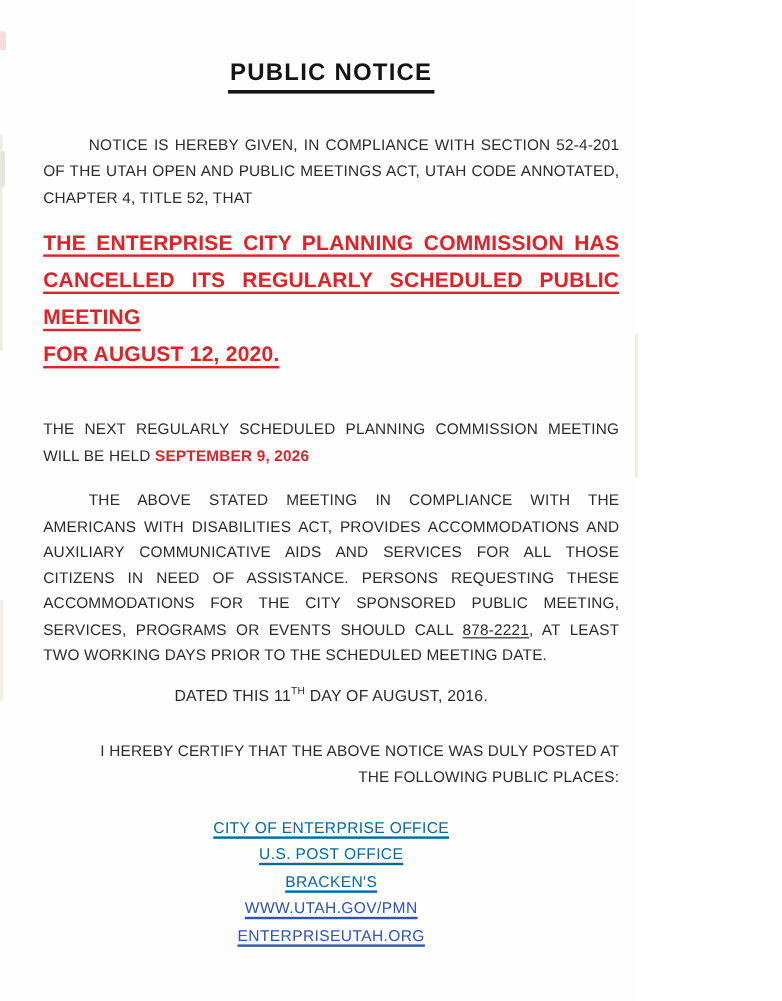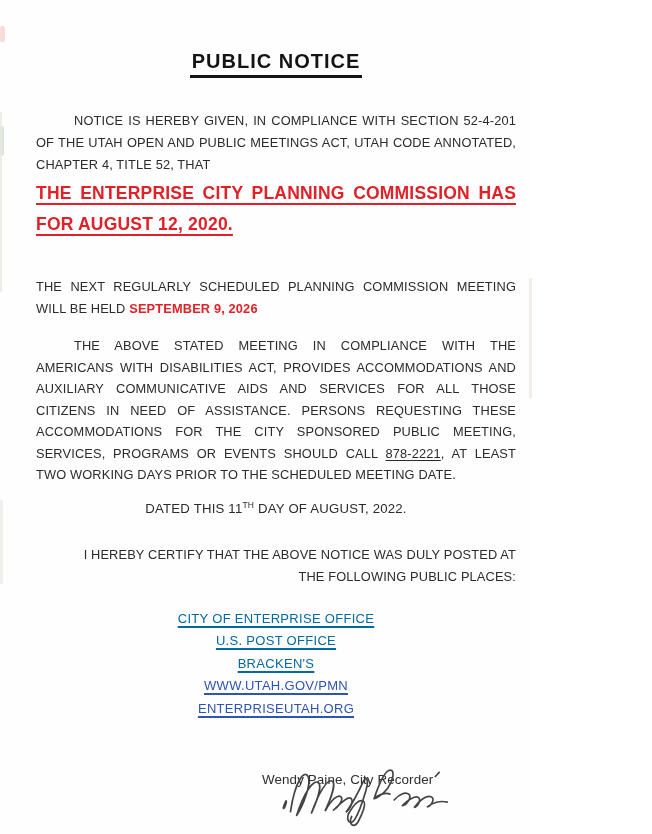--- a/index.html
+++ b/index.html
@@ -30,21 +30,21 @@
     padding:0 2px 2px 2px;
   }
 
   .body-text{
     font-size:12.8px;line-height:22px;letter-spacing:.15px;
     text-align:justify;
   }
   .indent{text-indent:38px;}
   .para-intro{margin:32px 0 0 0;}
 
-  .red-heading{margin-top:2px;}
+  .red-heading{margin-top:11px;}
   .red-line{
     color:var(--red,#e02127);
     font-size:17.5px;font-weight:700;line-height:31px;
     letter-spacing:.2px;
     text-decoration:underline;
     text-decoration-thickness:2px;
     text-underline-offset:4px;
   }
   .red-line.justify-full{text-align:justify;text-align-last:justify;}
 
@@ -92,33 +92,34 @@
   <div class="title-wrap">
     <span class="title">PUBLIC NOTICE</span>
   </div>
 
   <p class="body-text indent para-intro">
     <span>NOTICE IS HEREBY GIVEN, IN COMPLIANCE WITH SECTION 52-4-201 OF THE UTAH OPEN AND PUBLIC MEETINGS ACT, UTAH CODE ANNOTATED, CHAPTER 4, TITLE 52, THAT</span>
   </p>
 
   <div class="red-heading">
     <div class="red-line justify-full">THE ENTERPRISE CITY PLANNING COMMISSION HAS</div>
+    <div class="red-line justify-full">CANCELLED ITS REGULARLY SCHEDULED PUBLIC MEETING</div>
     <div class="red-line">FOR AUGUST 12, 2020.</div>
   </div>
 
   <p class="body-text para-next">
     <span>THE NEXT REGULARLY SCHEDULED PLANNING COMMISSION MEETING WILL BE HELD </span><span class="red-inline">SEPTEMBER 9, 2026</span>
   </p>
 
   <p class="body-text indent para-ada">
     <span>THE ABOVE STATED MEETING IN COMPLIANCE WITH THE AMERICANS WITH DISABILITIES ACT, PROVIDES ACCOMMODATIONS AND AUXILIARY COMMUNICATIVE AIDS AND SERVICES FOR ALL THOSE CITIZENS IN NEED OF ASSISTANCE.  PERSONS REQUESTING THESE ACCOMMODATIONS FOR THE CITY SPONSORED PUBLIC MEETING, SERVICES, PROGRAMS OR EVENTS SHOULD CALL </span><span class="phone-underline">878-2221</span><span>, AT LEAST TWO WORKING DAYS PRIOR TO THE SCHEDULED MEETING DATE.</span>
   </p>
 
   <p class="para-dated">
-    <span>DATED THIS 11</span><sup>TH</sup><span> DAY OF AUGUST, 2022.</span>
+    <span>DATED THIS 11</span><sup>TH</sup><span> DAY OF AUGUST, 2016.</span>
   </p>
 
   <p class="body-text indent para-certify">
     <span>I HEREBY CERTIFY THAT THE ABOVE NOTICE WAS DULY POSTED AT THE FOLLOWING PUBLIC PLACES:</span>
   </p>
 
   <div class="places">
     <div class="place">CITY OF ENTERPRISE OFFICE</div>
     <div class="place">U.S. POST OFFICE</div>
     <div class="place">BRACKEN'S</div>

